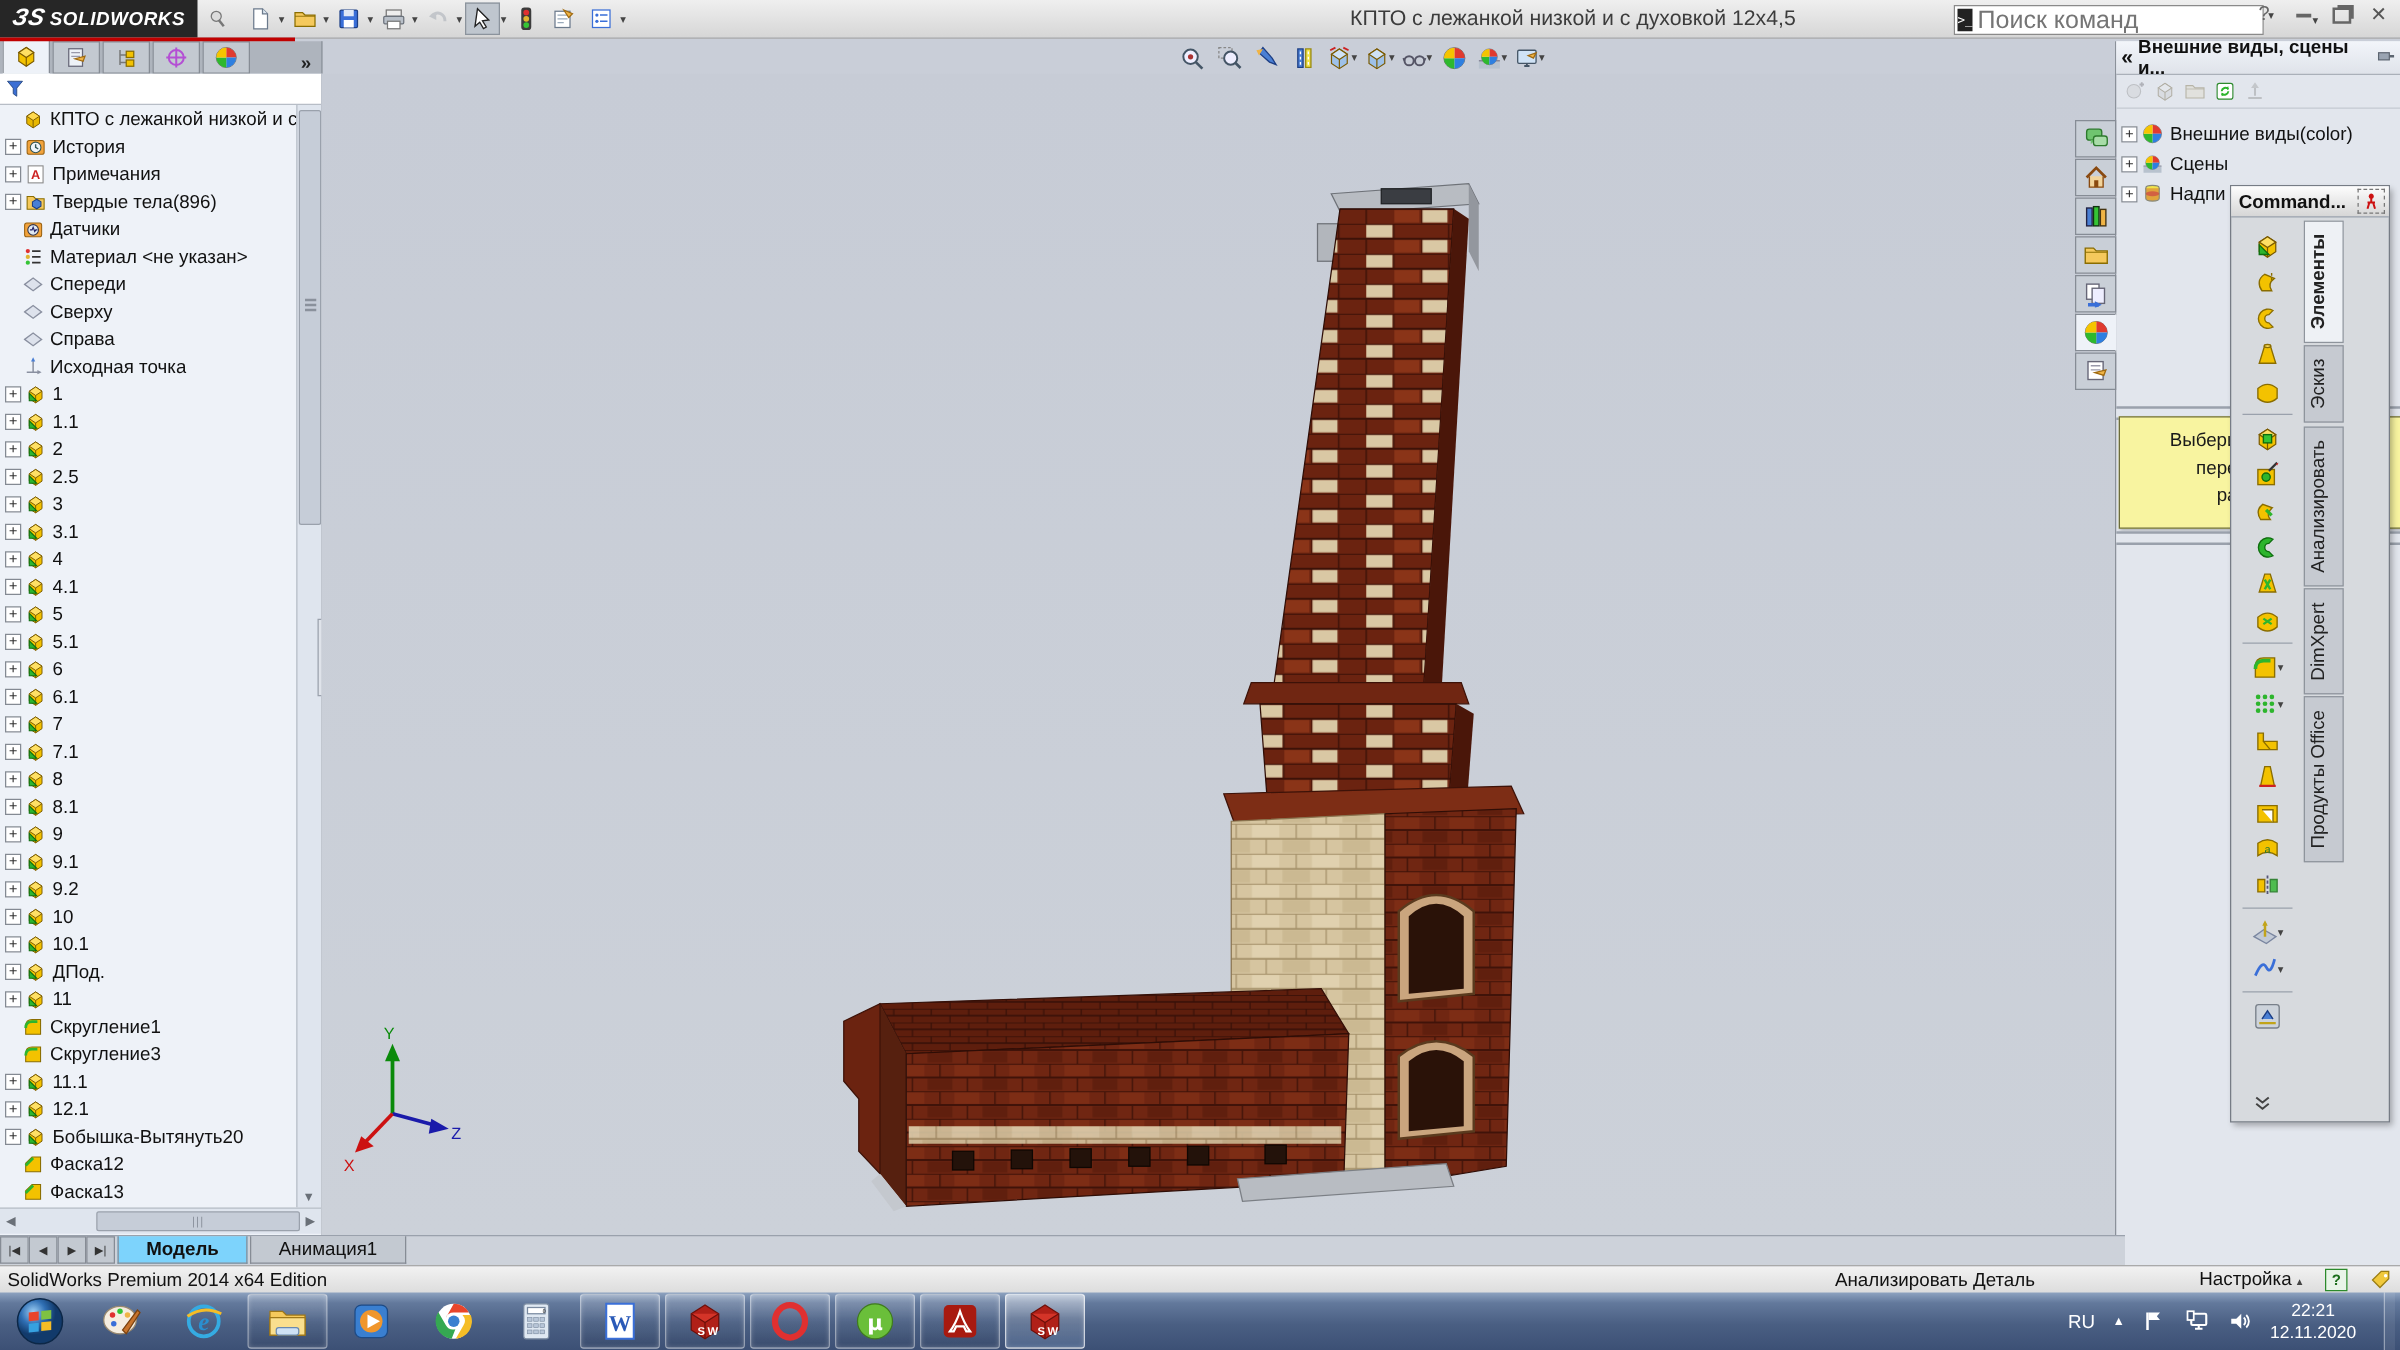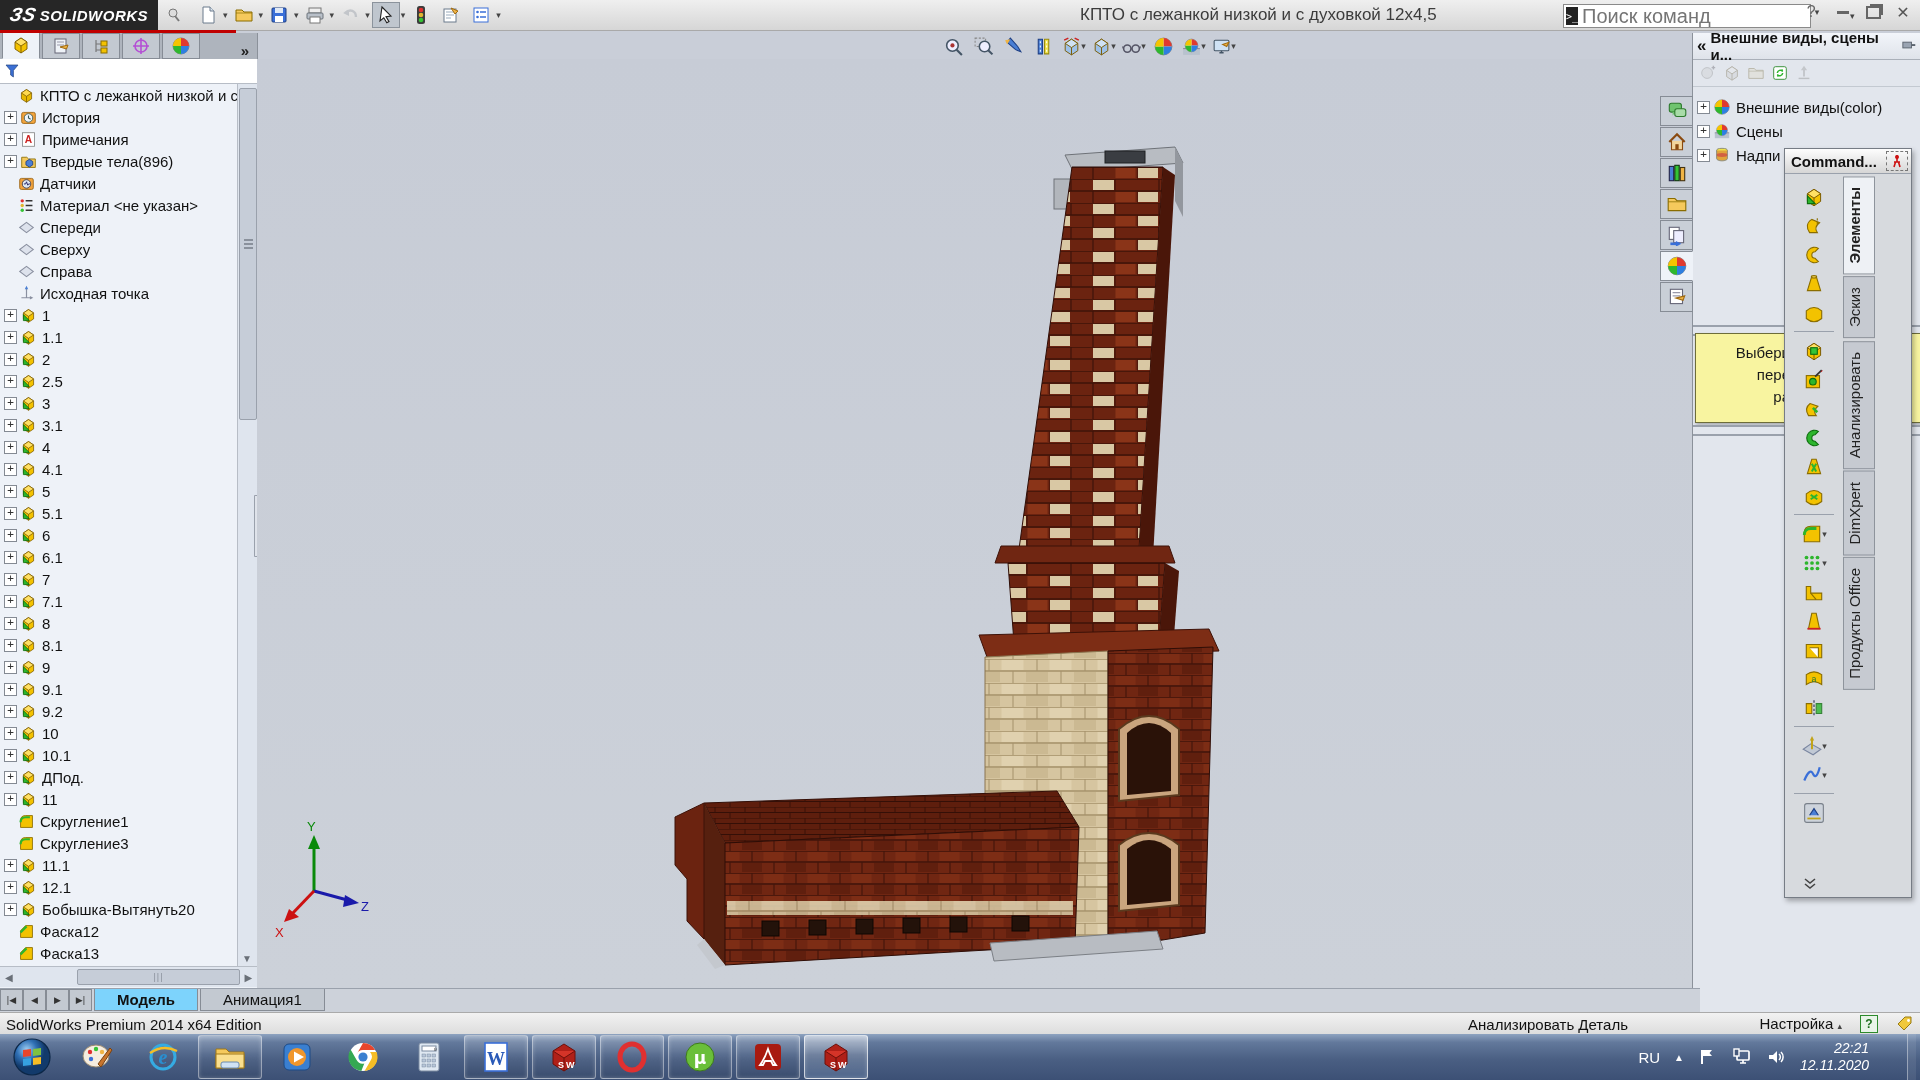--- a/index.html
+++ b/index.html
@@ -129,21 +129,21 @@
   .tb-apps{position:absolute;left:0;top:0;display:flex;align-items:center;height:46px;}
   .orb{width:52px;height:44px;display:flex;align-items:center;justify-content:center;margin:0 6px;}
   .appbtn{width:62px;height:42px;margin:0 2px;display:flex;align-items:center;justify-content:center;border-radius:3px;}
   .appbtn.framed{background:linear-gradient(rgba(255,255,255,.22),rgba(255,255,255,.05) 45%,rgba(0,0,0,.08));
     border:1px solid rgba(255,255,255,.45);box-shadow:inset 0 0 4px rgba(255,255,255,.25);}
   .appbtn.active{background:linear-gradient(rgba(255,255,255,.5),rgba(255,255,255,.18) 45%,rgba(120,150,190,.3));
     border:1px solid rgba(255,255,255,.7);}
   .appbtn .ic{width:34px;height:34px;}
   .tray{position:absolute;right:4px;top:0;height:46px;display:flex;align-items:center;gap:14px;color:#fff;}
   .tray .ic{width:20px;height:20px;}
-  .clock{text-align:right;font-size:14px;line-height:17px;margin-right:24px;font-style:italic;}
+  .clock{text-align:center;font-size:14px;line-height:17px;margin-right:8px;}
   .showdesk{width:8px;height:46px;border-left:1px solid rgba(255,255,255,.4);background:rgba(255,255,255,.08);}
 </style>
 </head>
 <body>
 
 <div class="app">
 
   <div class="titlebar abs">
     <div class="logo">
       <span class="s">ЗS</span>

